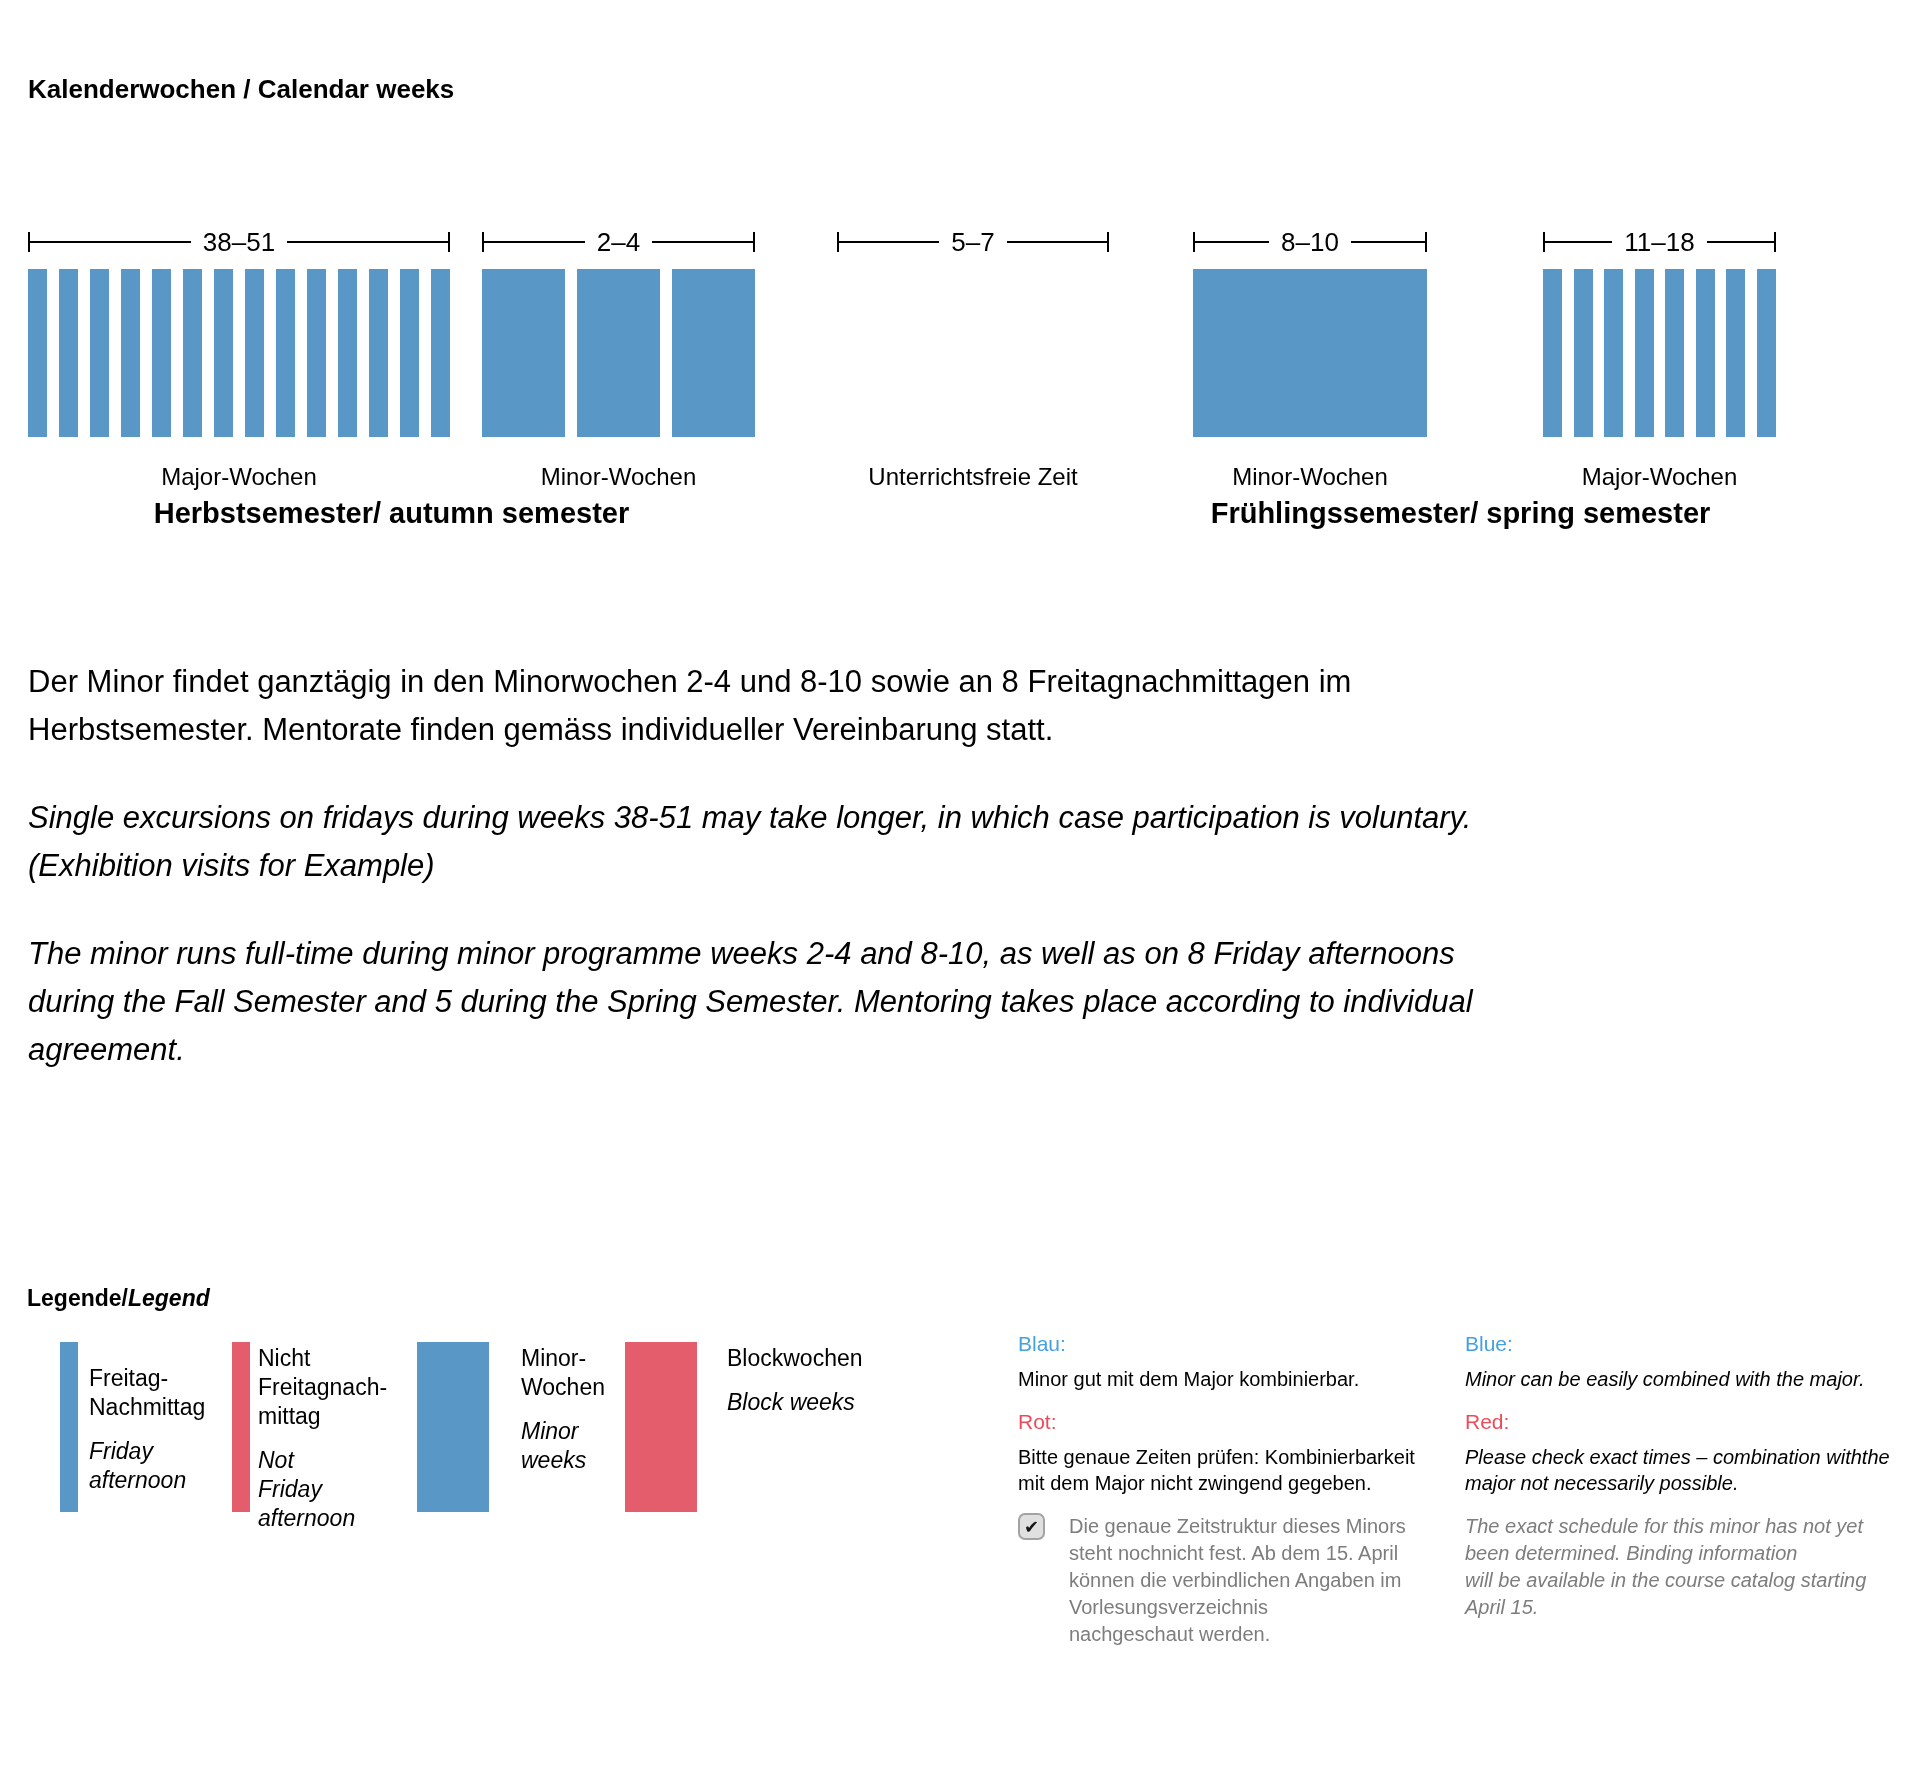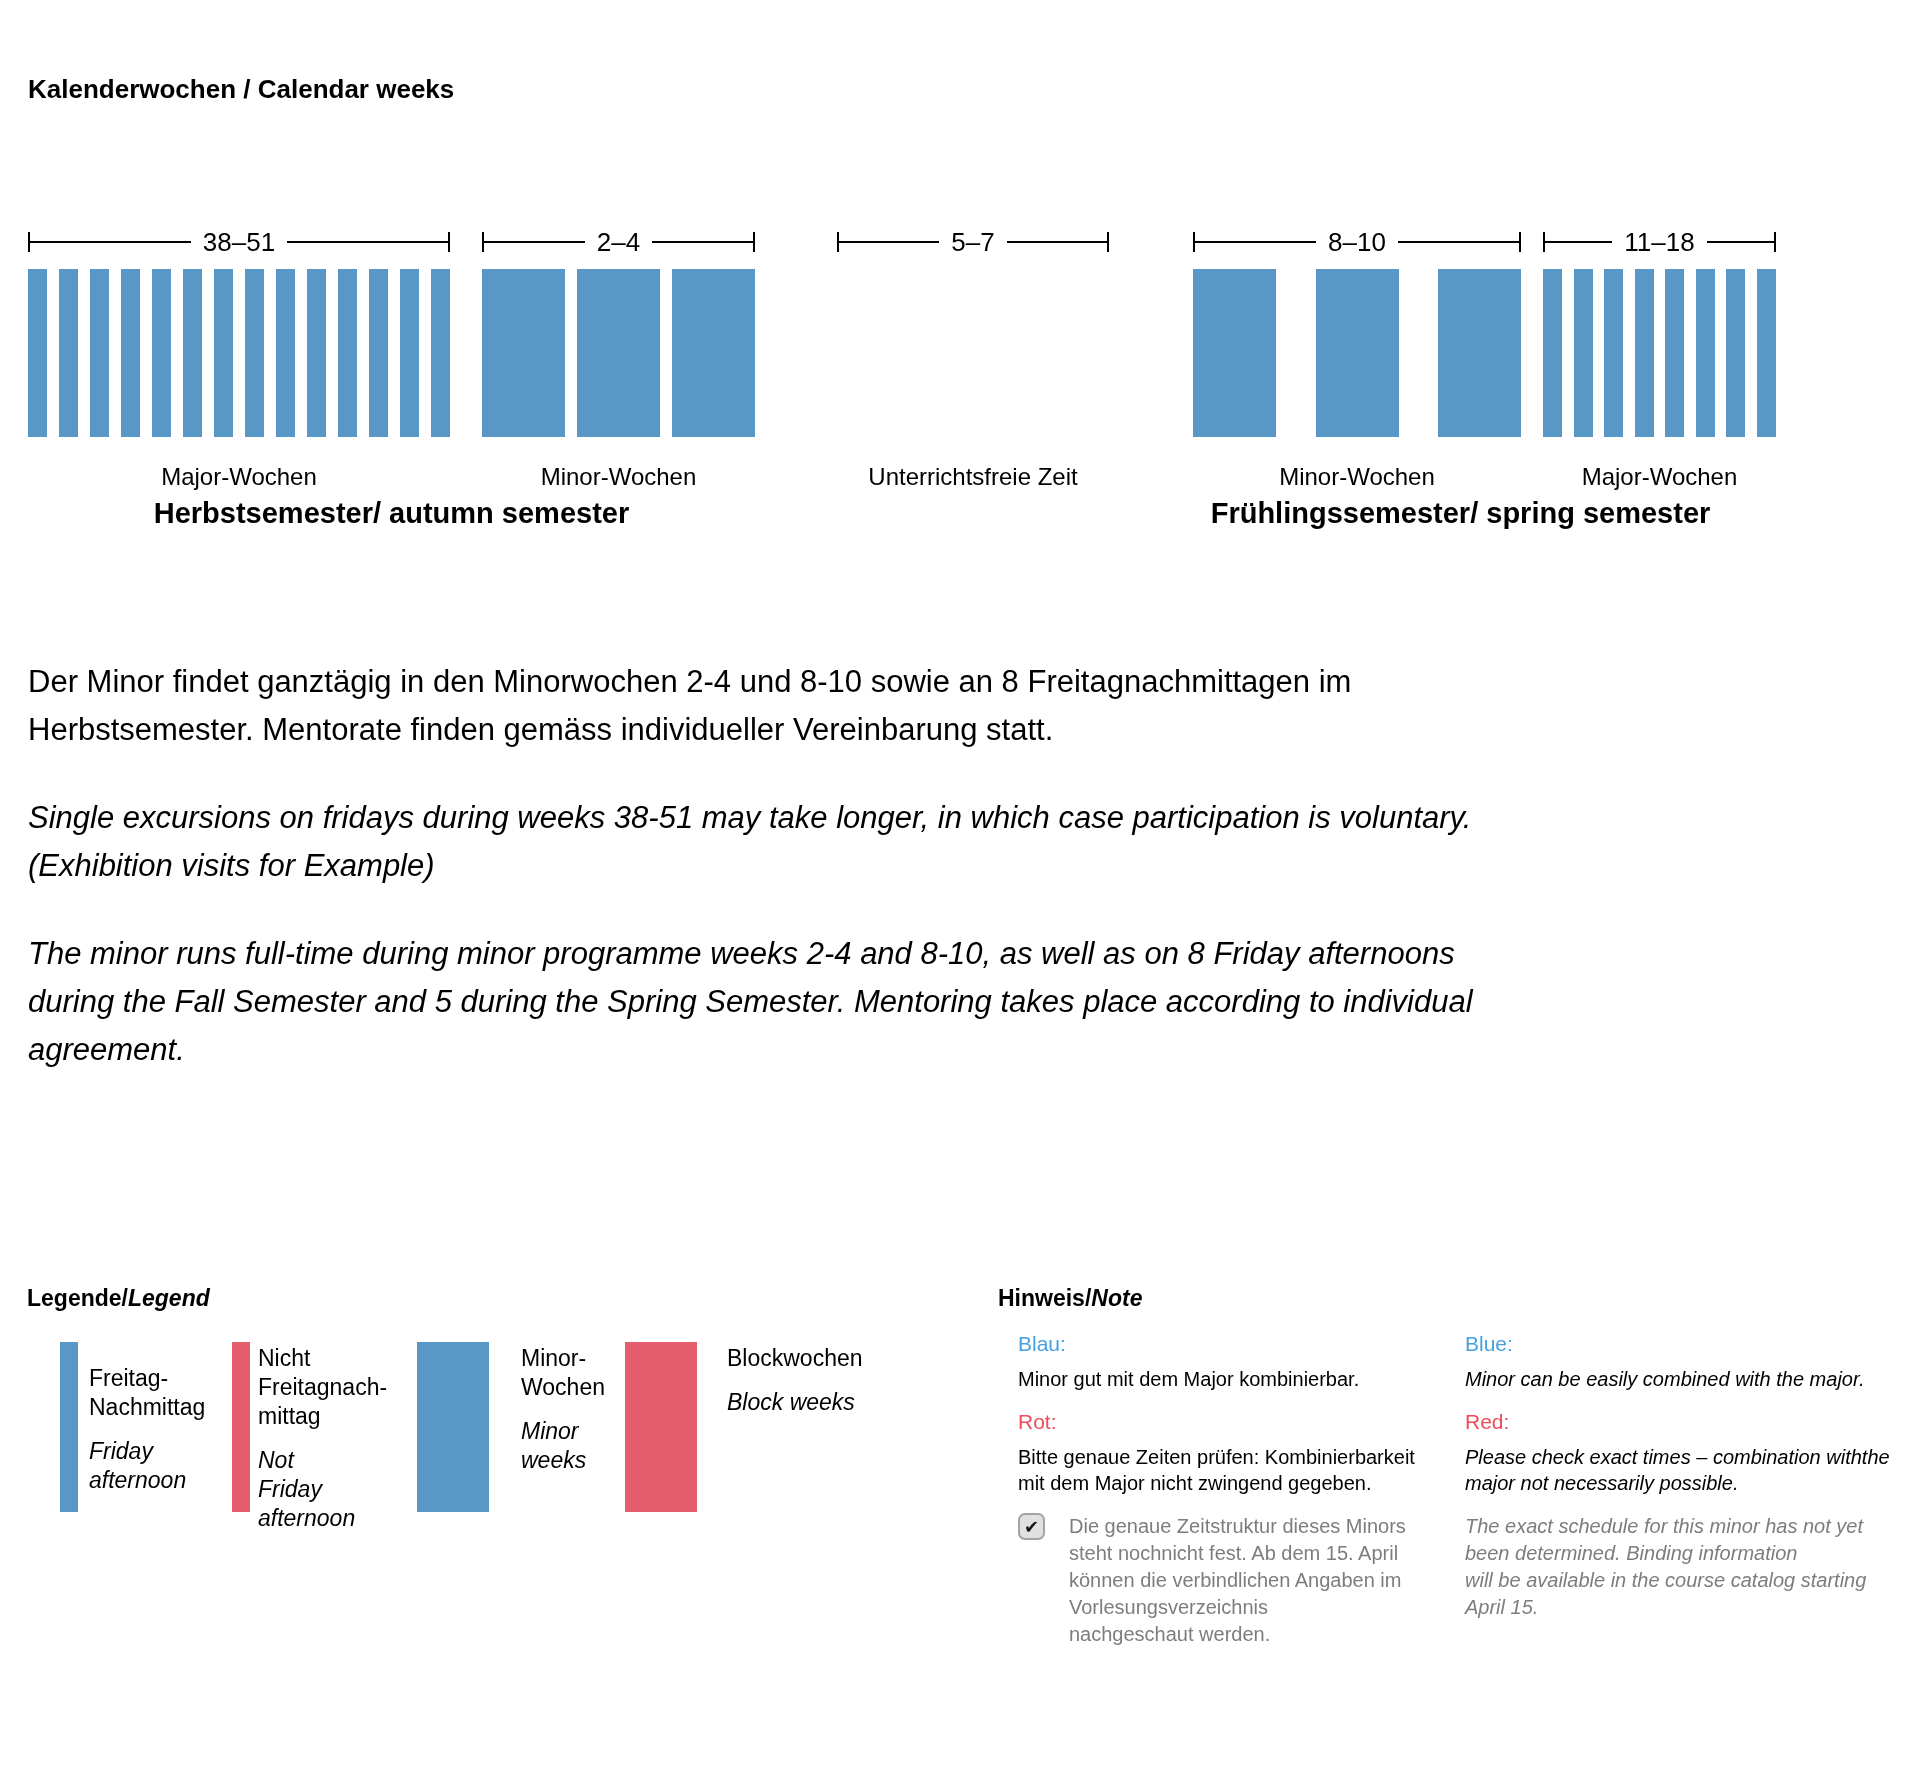--- a/index.html
+++ b/index.html
@@ -115,21 +115,21 @@
         <div class="bracket">
           <span class="tick"></span>
           <span class="bline"></span>
           <span class="range-label">5–7</span>
           <span class="bline"></span>
           <span class="tick"></span>
         </div>
         <div class="bars"></div>
         <div class="group-label">Unterrichtsfreie Zeit</div>
       </div>
-      <div class="group" style="left: 1193px; width: 328px;">
+      <div class="group" style="left: 1193px; width: 234px;">
         <div class="bracket">
           <span class="tick"></span>
           <span class="bline"></span>
           <span class="range-label">8–10</span>
           <span class="bline"></span>
           <span class="tick"></span>
         </div>
         <div class="bars">
           <div class="bar wide"></div>
           <div class="bar wide"></div>
@@ -199,21 +199,20 @@
         </div>
         <div class="lbar red" style="left: 598px; width: 72px;"></div>
         <div class="ltext" style="left: 700px;">
           <div class="de">Blockwochen</div>
           <div class="en">Block weeks</div>
         </div>
       </div>
   </div>
 
   <div class="note">
-    <div class="section-heading"><span>Hinweis/</span><span class="it">Note</span></div>
 
     <div class="note-col col-de">
       <p class="clabel blue">Blau:</p>
       <p class="npara">Minor gut mit dem Major kombinierbar.</p>
       <p class="clabel red">Rot:</p>
       <p class="npara">Bitte genaue Zeiten prüfen: Kombinierbarkeit
 mit dem Major nicht zwingend gegeben.</p>
       <div class="check-row">
         <div class="checkbox" role="checkbox" aria-checked="true">
             <span class="check">✔</span>

